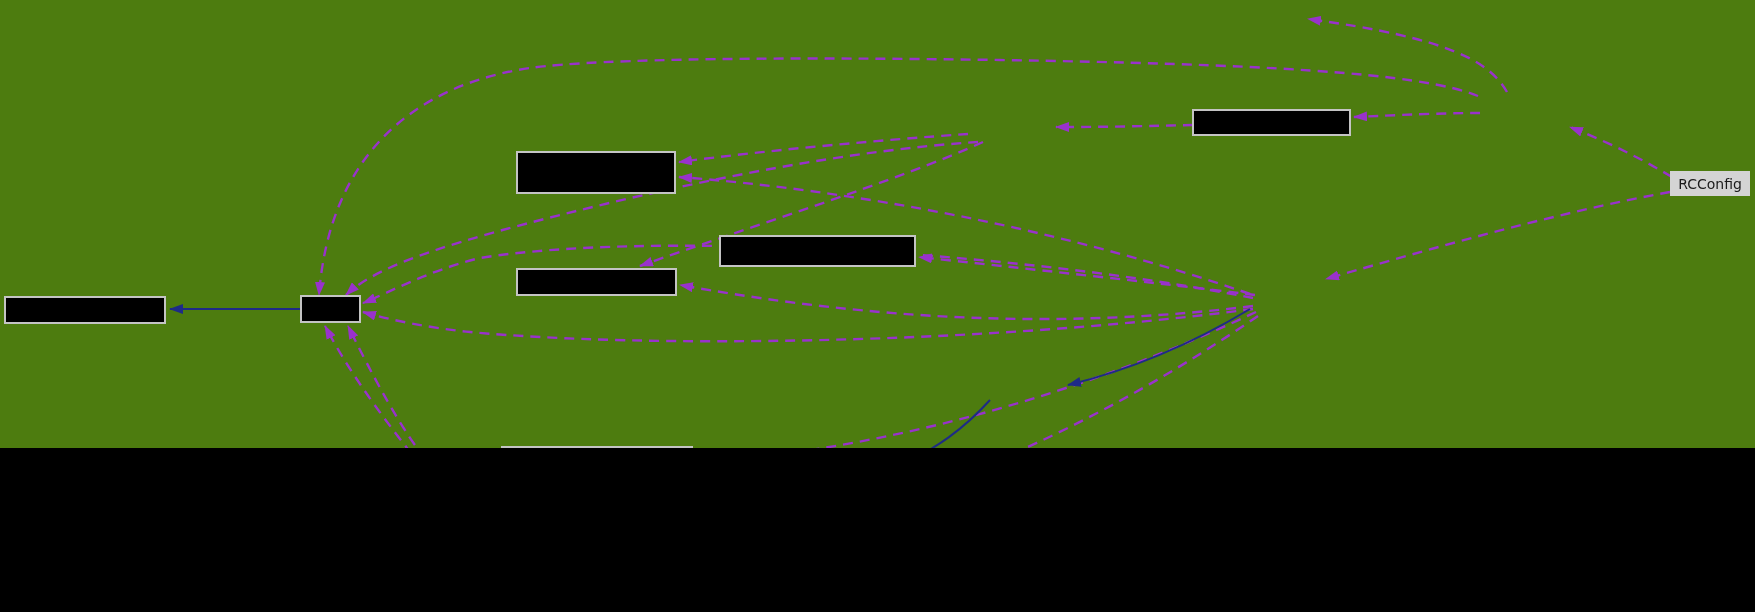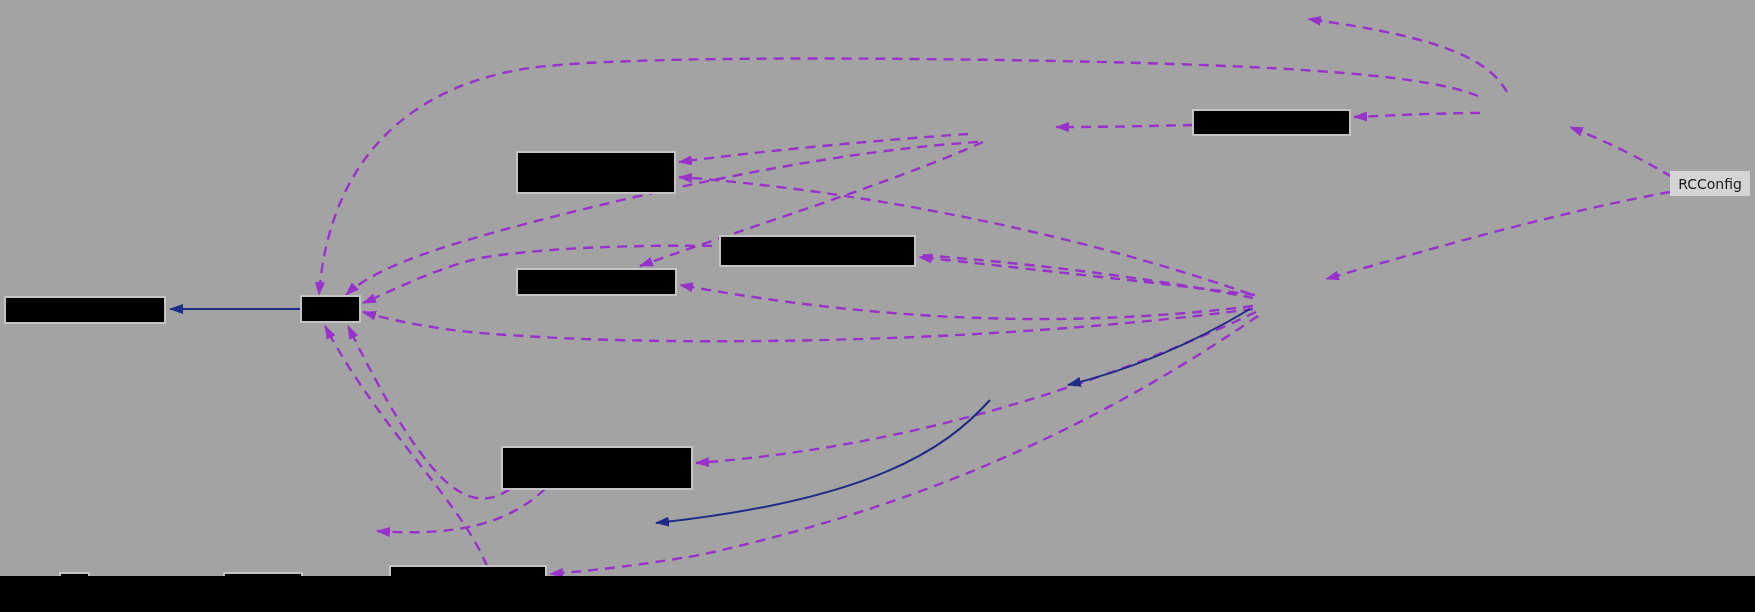--- a/index.html
+++ b/index.html
@@ -3,22 +3,22 @@
 <meta charset="utf-8">
 <style>
   html, body {
     margin: 0;
     padding: 0;
     background: #000000;
   }
   .canvas-wrap {
     position: relative;
     width: 1755px;
-    height: 576px;
-    background: #a3a3a3;
+    height: 448px;
+    background: #4d7c0f;
     overflow: hidden;
   }
   svg { display: block; }
   .graph-node {
     cursor: pointer;
   }
   .rc-label-text {
     font-family: "DejaVu Sans", "Liberation Sans", sans-serif;
     font-size: 14px;
   }

